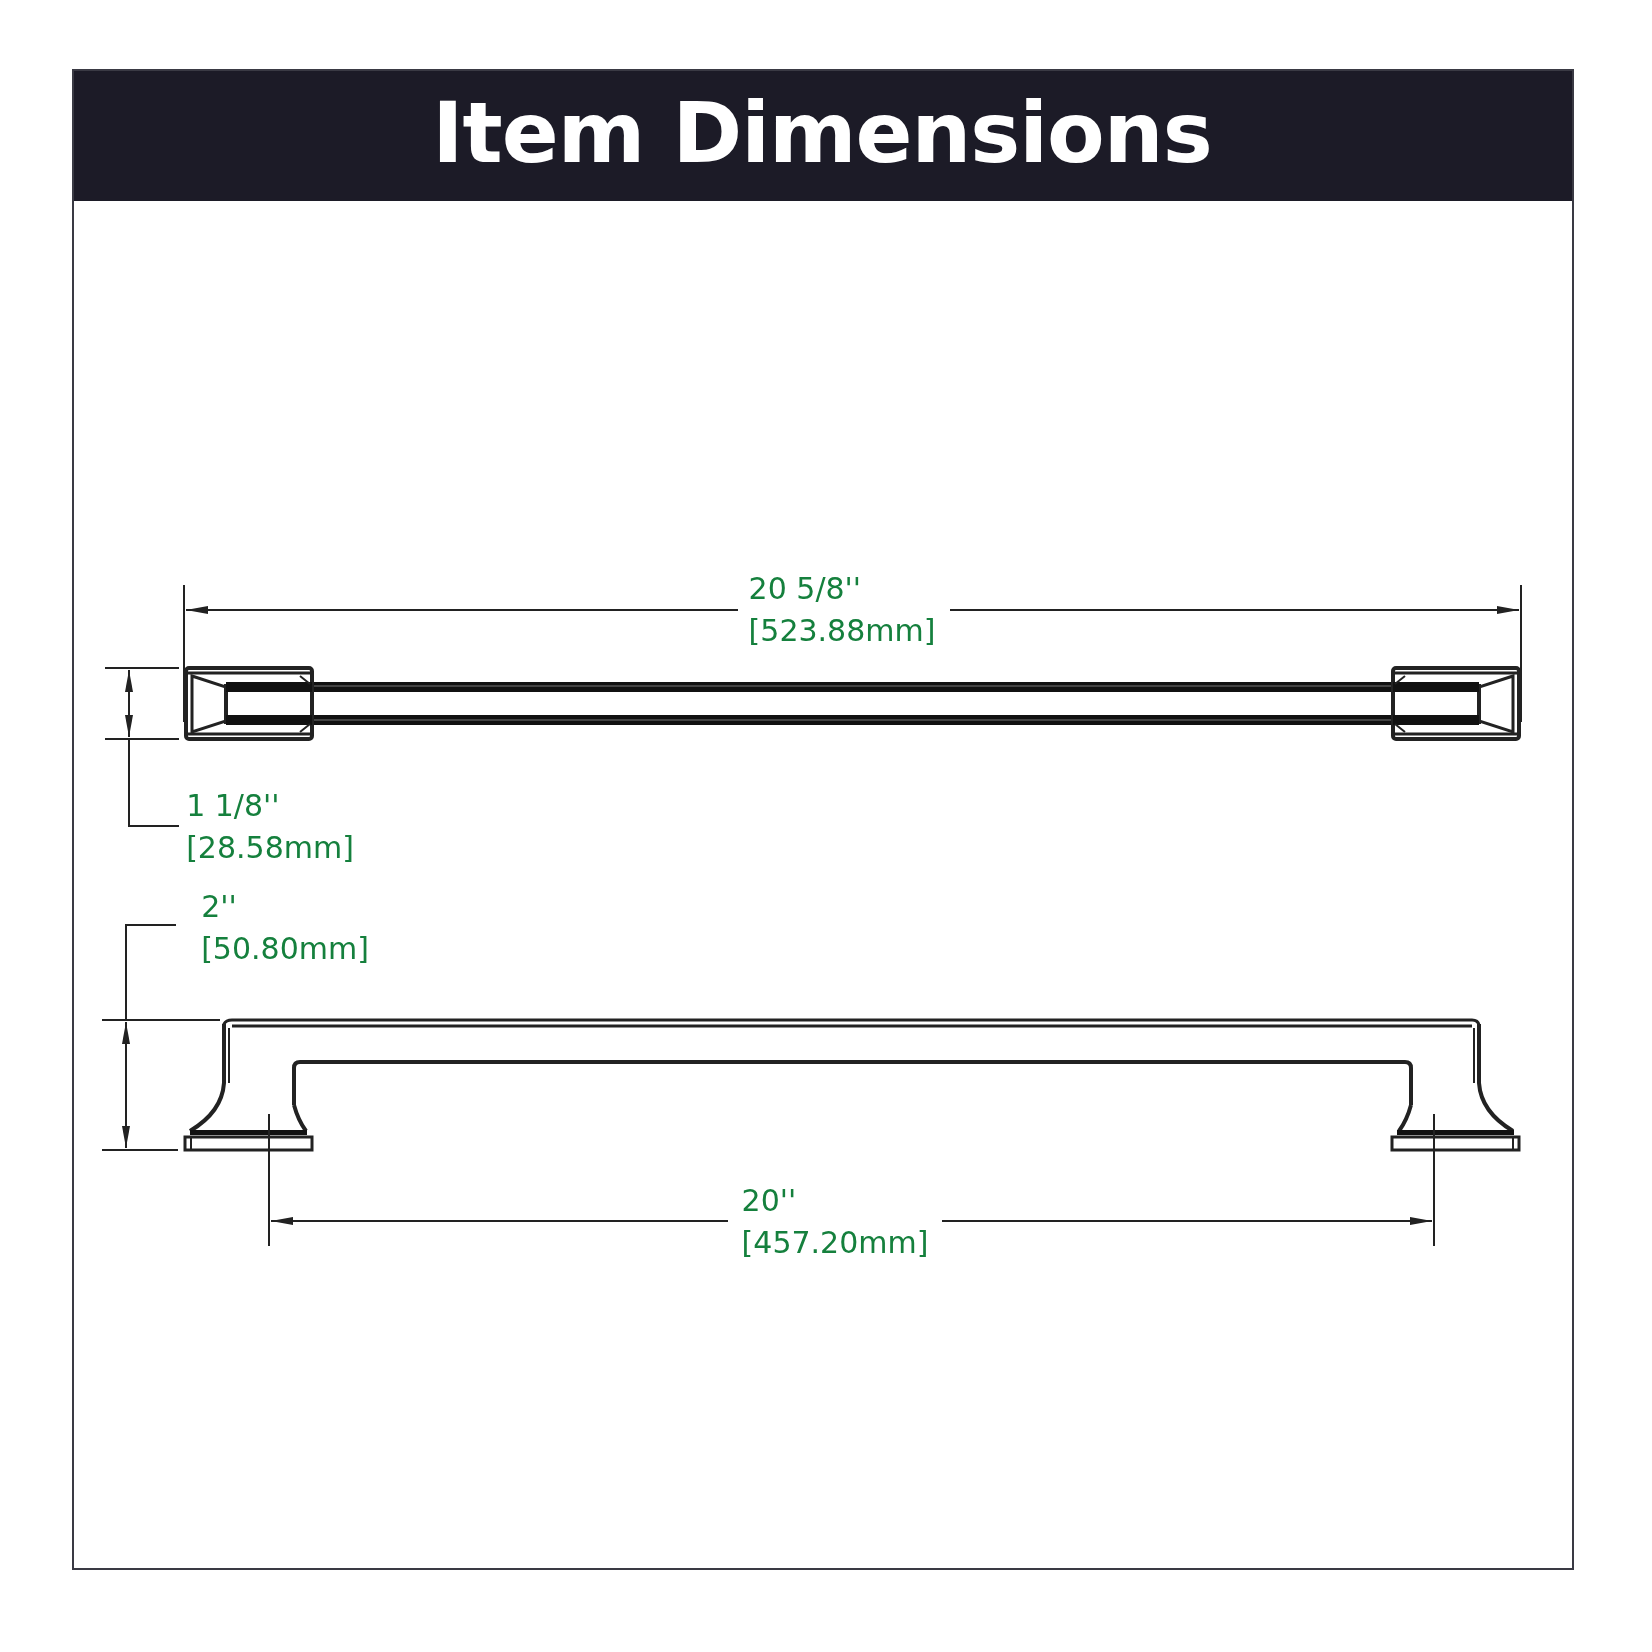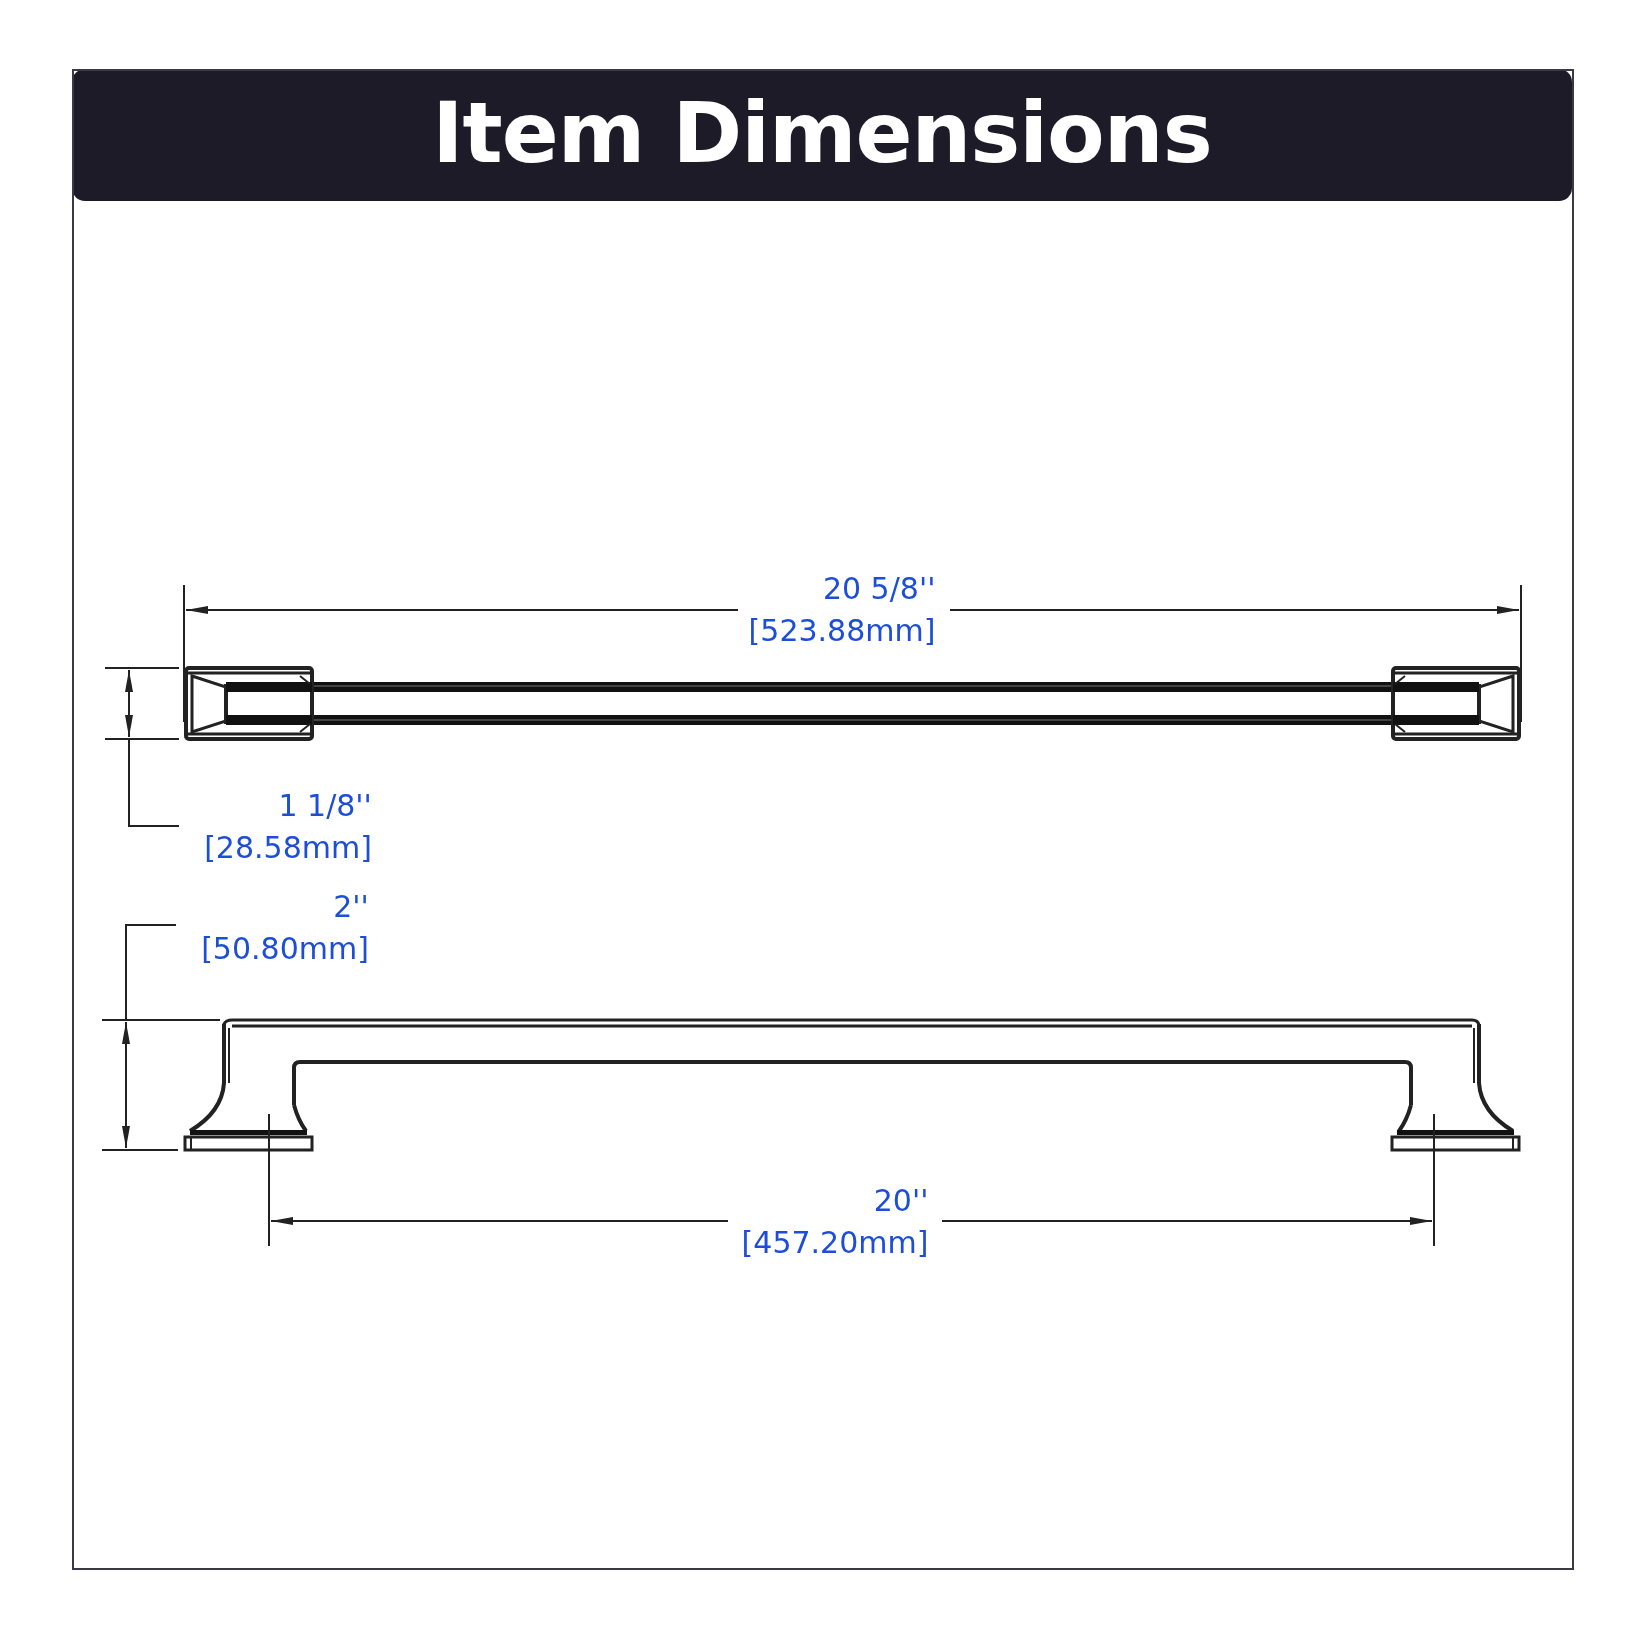--- a/index.html
+++ b/index.html
@@ -4,29 +4,29 @@
   <style>
     html, body { margin: 0; padding: 0; background: #ffffff; }
     body { width: 1652px; height: 1652px; position: relative; overflow: hidden; font-family: "Liberation Sans", "DejaVu Sans", sans-serif; }
     .frame {
       position: absolute; left: 72px; top: 69px; width: 1498px; height: 1497px;
       border: 2px solid #3a3a44; box-sizing: content-box;
     }
     .header {
       position: absolute; left: 72px; top: 69px; width: 1500px; height: 132px;
       background: var(--hdr, #1c1b27);
-      display: flex; align-items: center; justify-content: center; border-radius: 13px;
+      display: flex; align-items: center; justify-content: center;
     }
     .header-title {
       color: #ffffff; font-family: "DejaVu Sans", sans-serif; font-weight: bold;
       font-size: 84px; letter-spacing: -1px; line-height: 1; margin-top: -4px;
     }
     svg.drawing { position: absolute; left: 0; top: 0; }
     .dim-text {
-      position: absolute; text-align: right; color: #1d4ed8;
+      position: absolute; text-align: left; color: #15803d;
       font-family: "DejaVu Sans", sans-serif; font-size: 30px; line-height: 42px;
       background: transparent; white-space: nowrap; transform: translateX(-50%);
     }
     .dim-text span { display: block; }
   </style>
 </head>
 <body>
 
 <div class="header" style="--hdr: #1c1b27;">
   <div class="header-title">Item Dimensions</div>
@@ -132,21 +132,21 @@
       <line x1="942" y1="1221" x2="1432" y2="1221" marker-end="url(#arrowR)"></line>
     </g>
   </g>
 </svg>
 
 <div class="dim-text" style="left:842px; top:568px;">
   <span>20 5/8''</span>
   <span>[523.88mm]</span>
 </div>
 
-<div class="dim-text" style="left:288px; top:785px;">
+<div class="dim-text" style="left:270px; top:785px;">
   <span>1 1/8''</span>
   <span>[28.58mm]</span>
 </div>
 
 <div class="dim-text" style="left:285px; top:886px;">
   <span>2''</span>
   <span>[50.80mm]</span>
 </div>
 
 <div class="dim-text" style="left:835px; top:1180px;">

